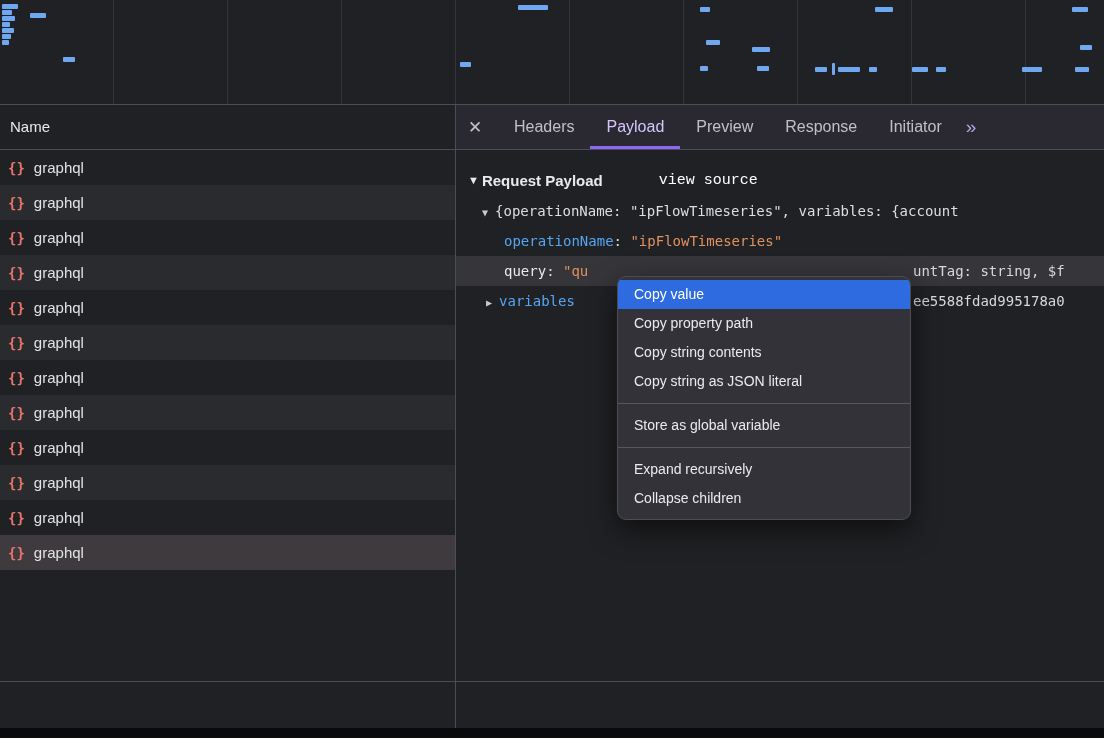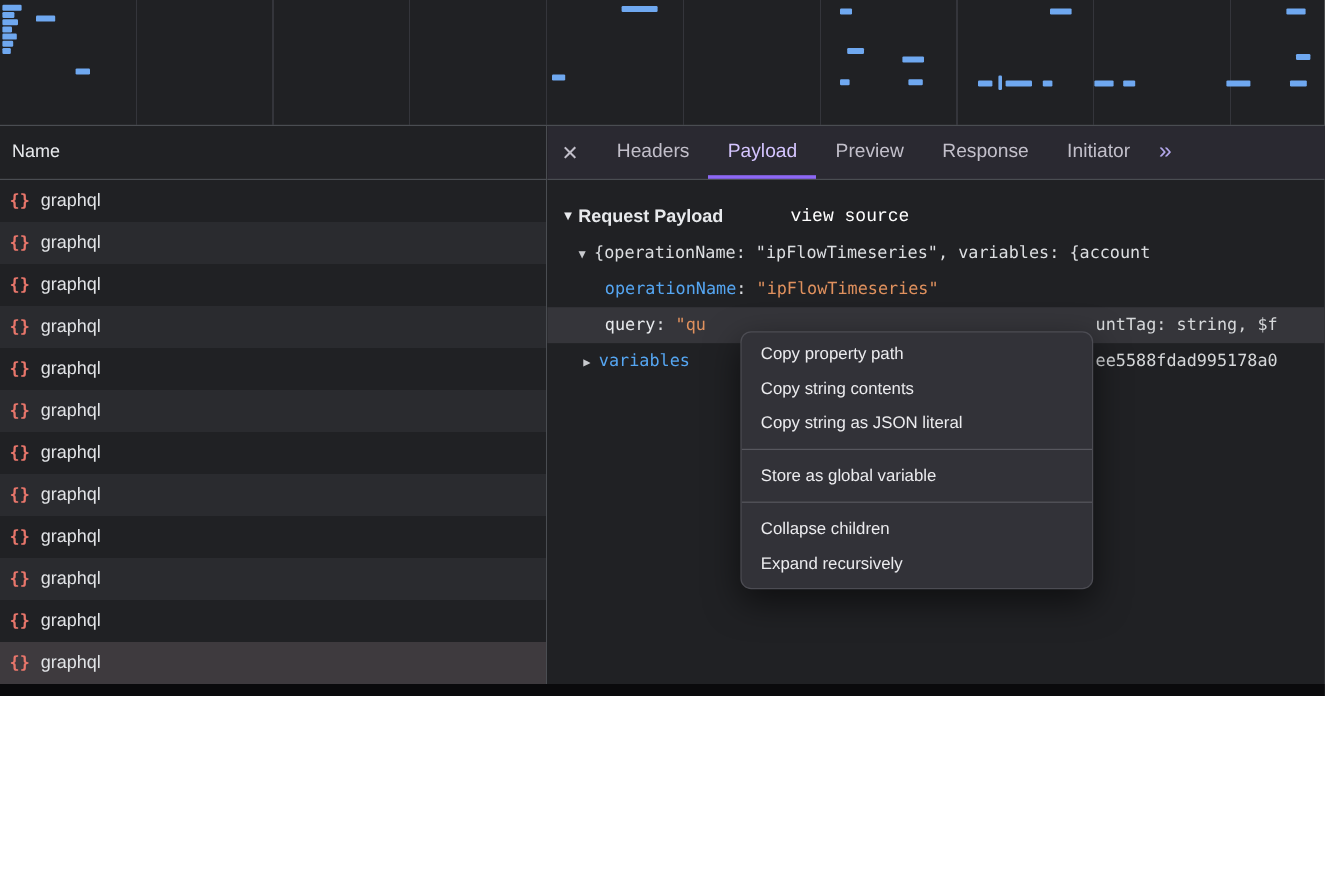--- a/index.html
+++ b/index.html
@@ -1,17 +1,17 @@
 <!DOCTYPE html>
 <html><head>
 <meta charset="utf-8">
 <style>
   html,body{margin:0;padding:0;}
   body{width:1110px;height:740px;background:#ffffff;font-family:"Liberation Sans",sans-serif;position:relative;overflow:hidden;}
-  .devtools{position:absolute;top:0;left:0;width:1104px;height:580px;background:#202124;overflow:hidden;}
+  .devtools{position:absolute;top:0;left:0;width:1104px;height:738px;background:#202124;overflow:hidden;}
 
   
   .waterfall{position:relative;height:104px;border-bottom:1px solid #4a4d52;
     background:repeating-linear-gradient(to right,transparent 0px,transparent 113px,#34353b 113px,#34353b 114px);}
   .wbar{position:absolute;border-radius:1px;}
 
   .main{display:flex;height:633px;}
   .left{width:455px;border-right:1px solid #4a4d52;background:#202124;}
   .col-header{height:44px;line-height:44px;padding-left:10px;font-size:15px;color:#e8eaed;border-bottom:1px solid #4a4d52;}
   .req-row{height:35px;display:flex;align-items:center;padding-left:8px;}
@@ -203,23 +203,24 @@
           <div class="tline l4">
             <span class="tw">▶</span><span class="key">variables</span><span class="frag">ee5588fdad995178a0</span>
           </div>
         </div>
       </div>
     </div>
   </div>
 
   <div class="hdivider"></div>
   <div class="menu" id="menu-host">
+      <div class="menu-item highlighted" style="background: rgb(46, 107, 224);">Copy value</div>
       <div class="menu-item">Copy property path</div>
       <div class="menu-item">Copy string contents</div>
       <div class="menu-item">Copy string as JSON literal</div>
       <div class="menu-sep"></div>
       <div class="menu-item">Store as global variable</div>
       <div class="menu-sep"></div>
+      <div class="menu-item">Expand recursively</div>
       <div class="menu-item">Collapse children</div>
-      <div class="menu-item">Expand recursively</div>
     </div>
   <div class="bottom-strip"></div>
 </div>
 
 </body></html>

